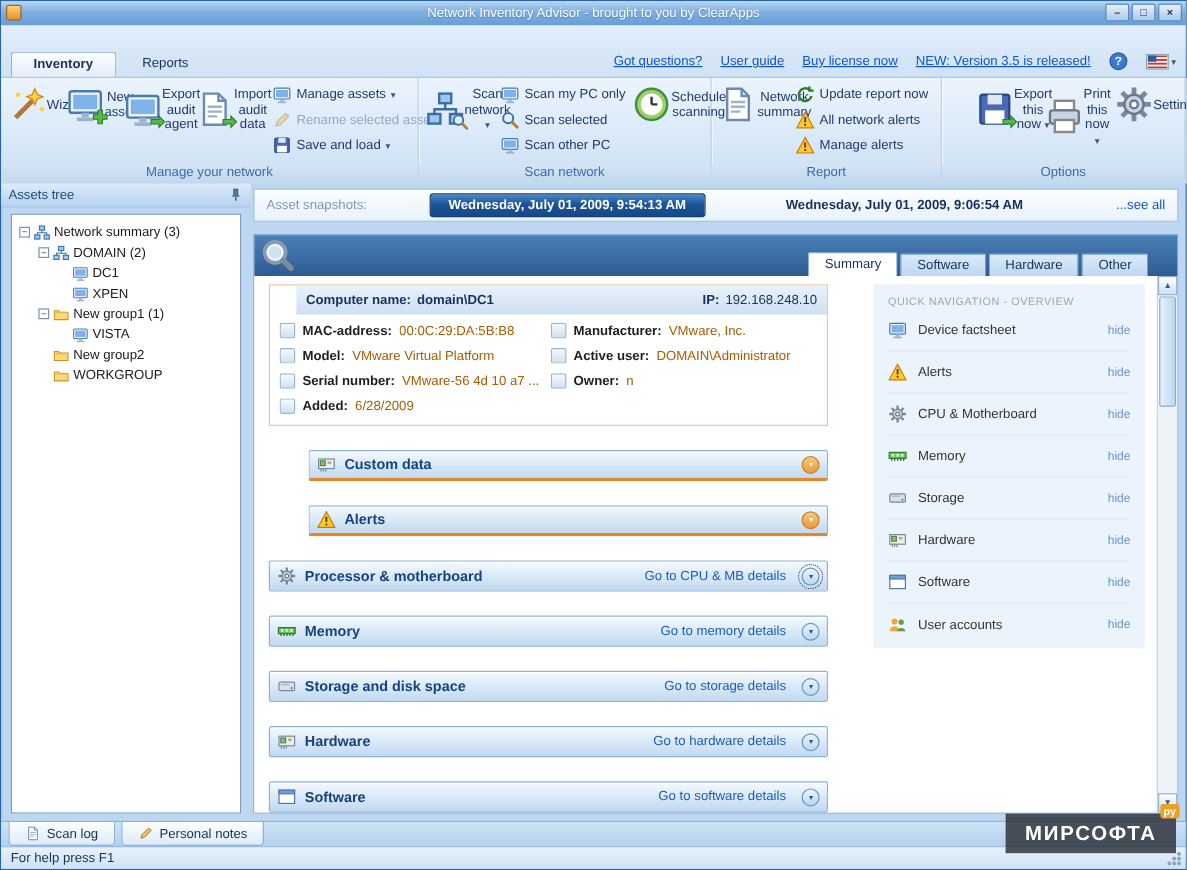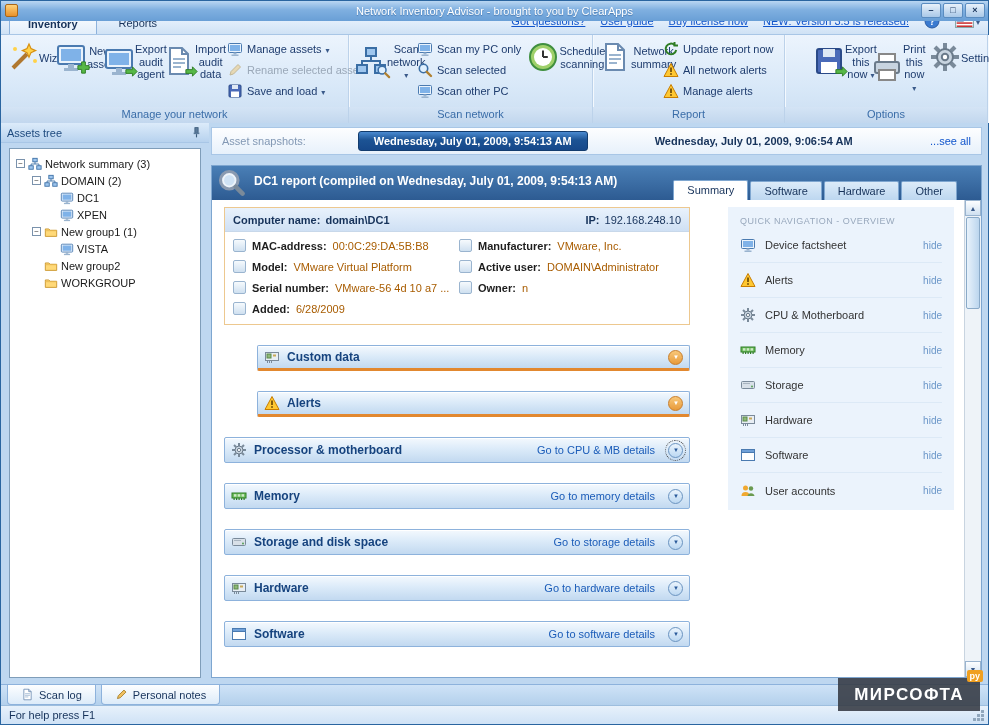--- a/index.html
+++ b/index.html
@@ -10,21 +10,21 @@
   
   .titlebar { height:20px; flex:none; background:linear-gradient(#b9d6f2,#7fafe0 45%,#699fd6); display:flex; align-items:center; justify-content:center; position:relative; color:#fff; text-shadow:0 1px 1px #4a7ab0; }
   .app-ic { position:absolute; left:4px; top:3px; width:13px; height:13px; border-radius:2px; background:linear-gradient(#ffd27a,#e8912a); border:1px solid #a8661a; }
   .winbtns { position:absolute; right:3px; top:2px; display:flex; gap:2px; }
   .wbtn { width:20px; height:15px; border:1px solid #5a8cc0; border-radius:2px; background:linear-gradient(#e8f1fa,#a9c8e8); color:#16325a; font-size:9px; line-height:13px; text-align:center; text-shadow:none; cursor:default; }
   .wbtn-min::before { content:"–"; font-weight:bold; }
   .wbtn-max::before { content:"□"; }
   .wbtn-close::before { content:"×"; font-weight:bold; }
 
   
-  .tabrow { height:14px; flex:none; background:linear-gradient(#e3eefb,#cfe2f5); border-bottom:1px solid #a8c6e6; display:flex; align-items:flex-end; padding:3px 8px 0; gap:3px; }
+  .tabrow { height:44px; flex:none; background:linear-gradient(#e3eefb,#cfe2f5); border-bottom:1px solid #a8c6e6; display:flex; align-items:flex-end; padding:3px 8px 0; gap:3px; }
   .tab { padding:4px 18px 4px; border-radius:3px 3px 0 0; color:#16325a; border:1px solid transparent; cursor:default; }
   .tab.active { background:linear-gradient(#fdfeff,#e2eefa); border:1px solid #8db2dc; border-bottom:none; font-weight:bold; }
   .toplinks { margin-left:auto; display:flex; align-items:center; gap:15px; padding-bottom:5px; }
   .toplink { color:#1155cc; text-decoration:underline; cursor:pointer; white-space:nowrap; }
   .ic16 { width:16px; height:16px; flex:none; }
   .ic14 { width:14px; height:14px; flex:none; }
   .ic13 { width:13px; height:13px; flex:none; }
   .ic28 { width:28px; height:28px; }
   .flagwrap { display:flex; align-items:center; gap:2px; }
   .flagwrap svg { width:19px; height:13px; border:1px solid #8aa; }
@@ -74,21 +74,21 @@
   .reptitle { position:absolute; left:42px; top:0; line-height:30px; color:#fff; font-weight:bold; font-size:12px; white-space:nowrap; }
   .reptabs { position:absolute; right:24px; bottom:0; display:flex; gap:2px; align-items:flex-end; }
   .rtab { padding:3px 13px; color:#16325a; border:1px solid #7ea6d0; border-bottom:none; border-radius:2px 2px 0 0; background:linear-gradient(#dcebf9,#bdd7f0); cursor:pointer; }
   .rtab.active { background:#fff; padding-bottom:4px; }
   .repbody { flex:1; position:relative; background:#fff; min-height:0; }
 
   .leftcol { position:absolute; left:12px; top:7px; width:466px; }
 
   
   .infobox { border:1px solid #edc88f; }
-  .ihead { height:24px; display:flex; align-items:center; gap:5px; padding:0 8px; background:linear-gradient(#e9f2fc,#cfe0f4); border-bottom:1px solid #c8d8ea; }
+  .ihead { height:24px; display:flex; align-items:center; gap:5px; padding:0 8px; background:linear-gradient(#e9f2fc,#cfe0f4); border-bottom:1px solid #c8d8ea;margin-left:22px; }
   .ihead .b { font-weight:bold; color:#16325a; }
   .ihead .spacer { flex:1; }
   .ibody { display:grid; grid-template-columns:1fr 1fr; padding:7px 8px 9px; row-gap:8px; column-gap:4px; }
   .ifield { display:flex; align-items:center; gap:6px; overflow:hidden; white-space:nowrap; }
   .mini { width:13px; height:13px; flex:none; border:1px solid #9ab4cf; border-radius:2px; background:linear-gradient(#f6fafd,#cfe0f0); }
   .iflabel { font-weight:bold; color:#1e1e1e; }
   .ifvalue { color:#a85c00; overflow:hidden; text-overflow:ellipsis; }
 
   
   .section { height:26px; margin-top:20px; display:flex; align-items:center; gap:7px; padding:0 6px; border:1px solid #8db2dc; border-radius:2px; background:linear-gradient(#f4f9fe,#dcebf9 45%,#c2d9f0); box-shadow:inset 0 1px 0 #fff; }
@@ -551,21 +551,20 @@
         <span class="snapbtn sel">Wednesday, July 01, 2009, 9:54:13 AM</span>
         <span class="snapbtn plain">Wednesday, July 01, 2009, 9:06:54 AM</span>
         <span class="seeall">...see all</span>
       </div>
 
       <div class="report">
         <div class="rephead">
           <span class="magwrap"><svg class="ic28">
                 <use href="#i-mag-gray"></use>
               </svg></span>
-          <span class="reptitle">DC1 report (compiled on Wednesday, July 01, 2009, 9:54:13 AM)</span>
           <div class="reptabs">
             <div class="rtab active">Summary</div>
             <div class="rtab">Software</div>
             <div class="rtab">Hardware</div>
             <div class="rtab">Other</div>
           </div>
         </div>
 
         <div class="repbody">
           <div class="leftcol">

